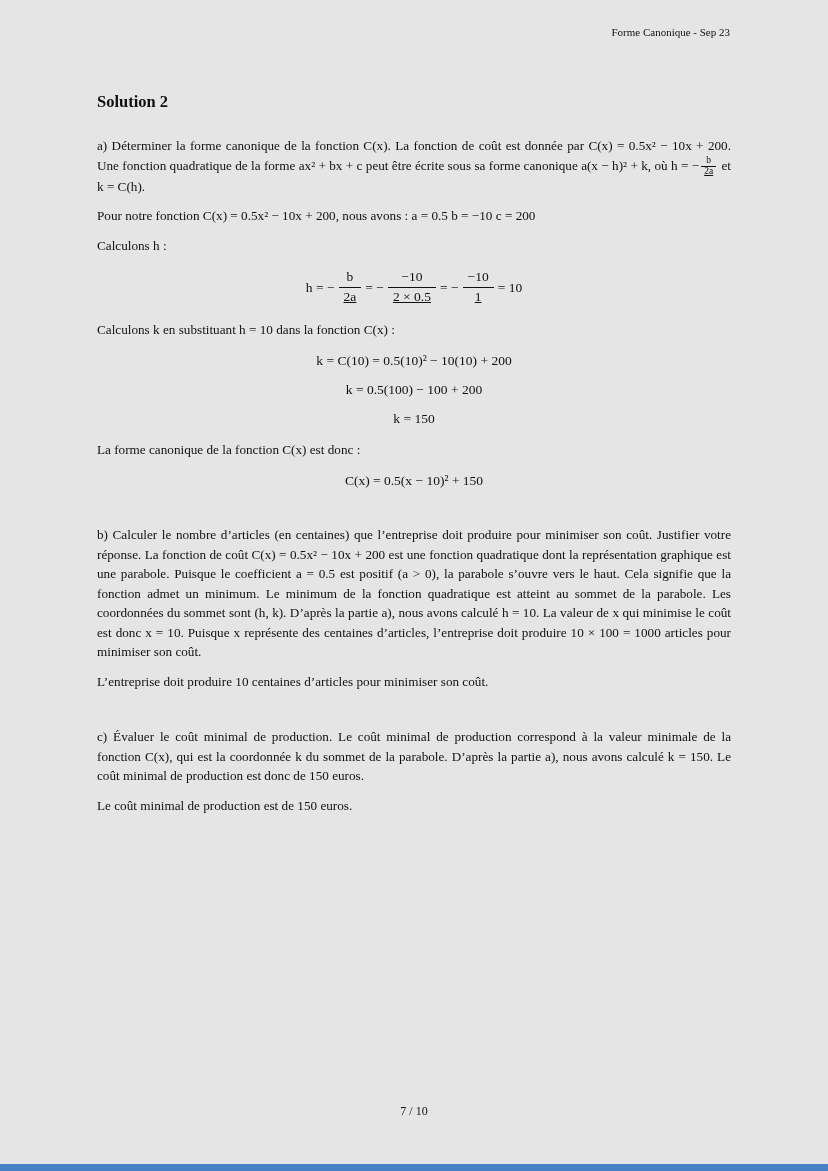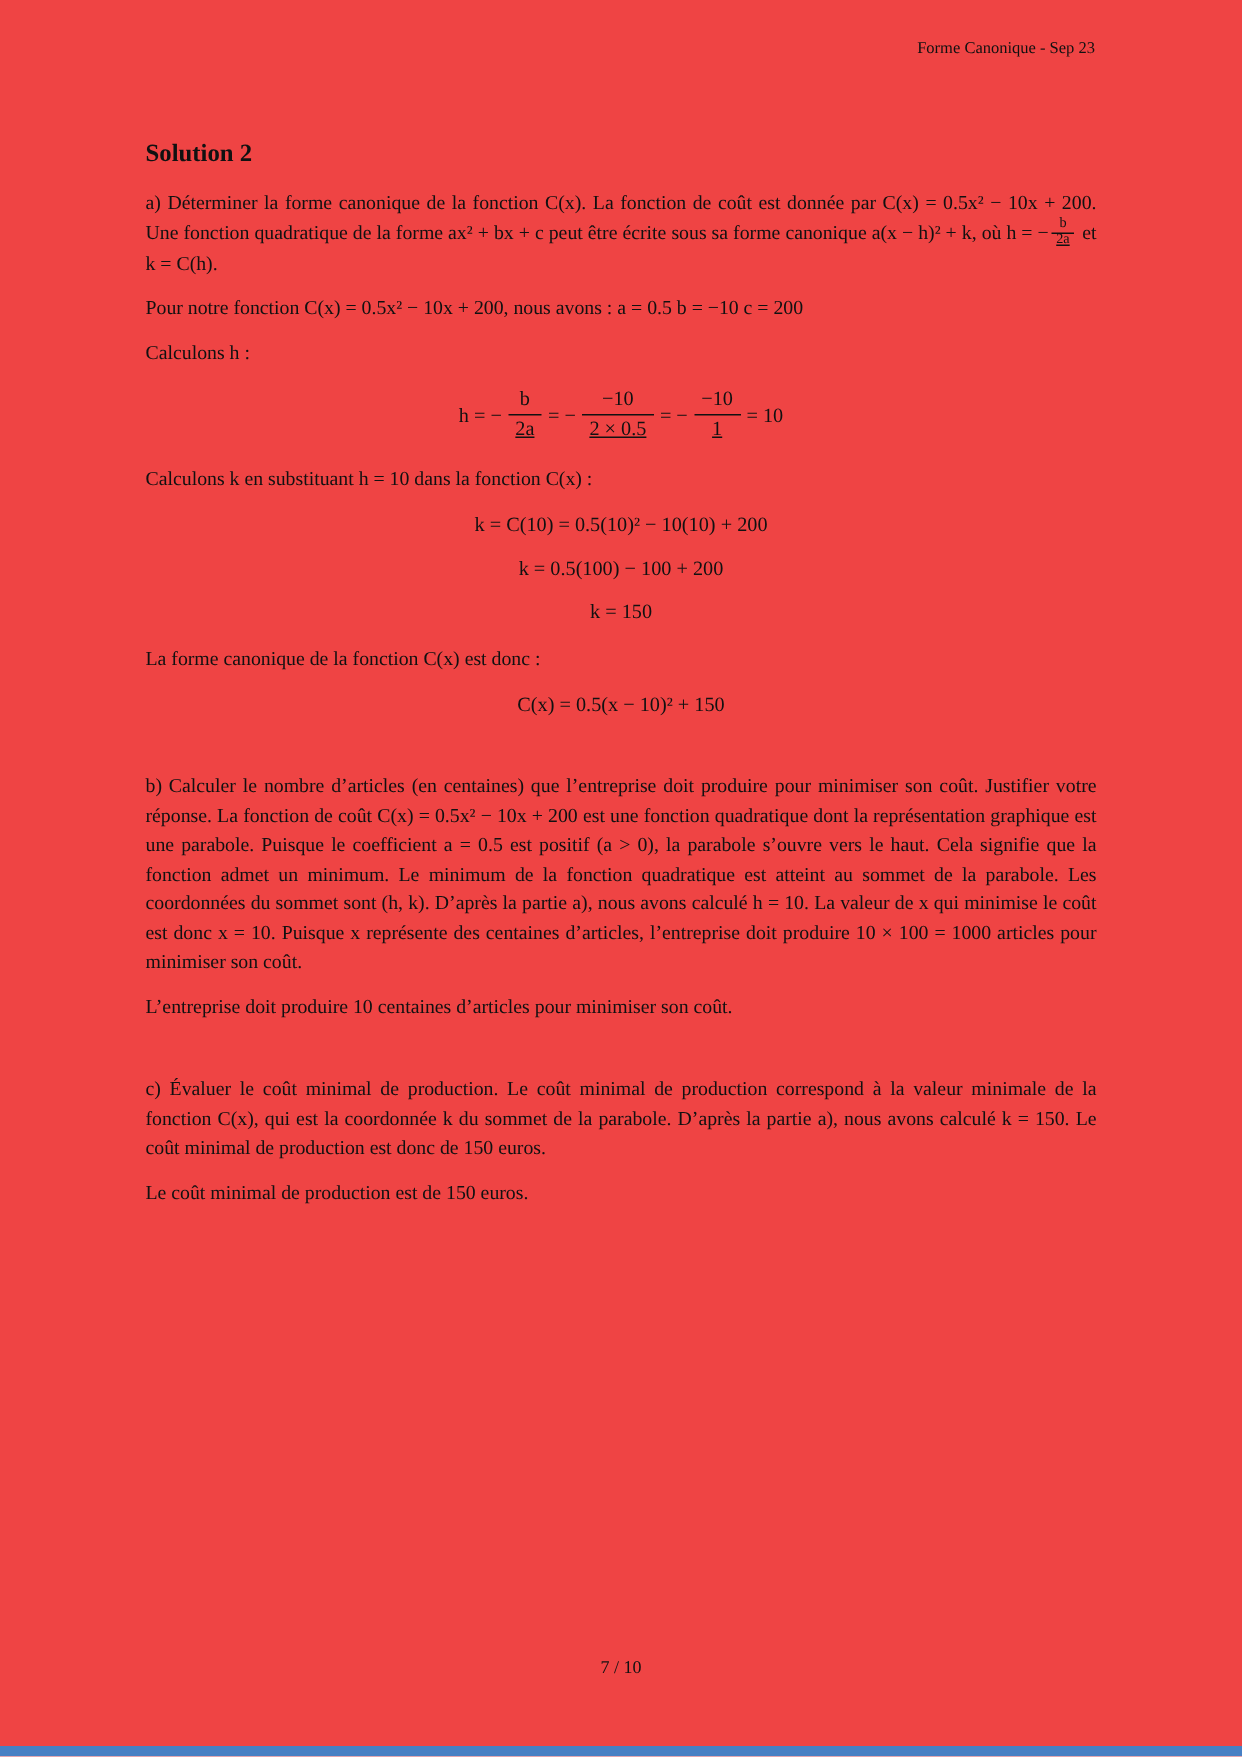--- a/index.html
+++ b/index.html
@@ -1,41 +1,41 @@
 <!DOCTYPE html>
 <html><head>
 <meta charset="utf-8">
 <style>
   html, body { margin: 0; padding: 0; background: #ffffff; }
   .page {
     position: relative;
     width: 828px;
     height: 1171px;
-    background: #ef4444;
+    background: #e5e5e5;
     color: #111111;
     font-family: "Liberation Serif", "DejaVu Serif", serif;
     overflow: hidden;
   }
   .page-header {
     position: absolute;
     top: 26px;
     right: 98px;
     font-size: 11px;
     color: #111;
   }
   .content {
     position: absolute;
     top: 92px;
     left: 97px;
     width: 634px;
   }
   .title {
     font-size: 16.5px;
     font-weight: bold;
-    margin: 0 0 13px 0;
+    margin: 0 0 24px 0;
   }
   .para {
     font-size: 13.2px;
     line-height: 19.5px;
     text-align: justify;
     margin: 0 0 10px 0;
   }
   .equation {
     text-align: center;
     font-size: 13.5px;

